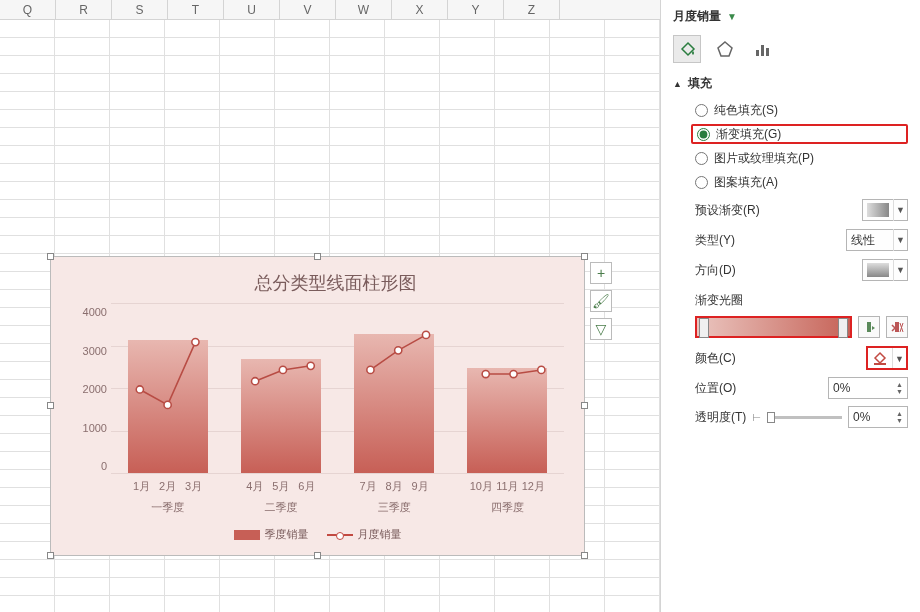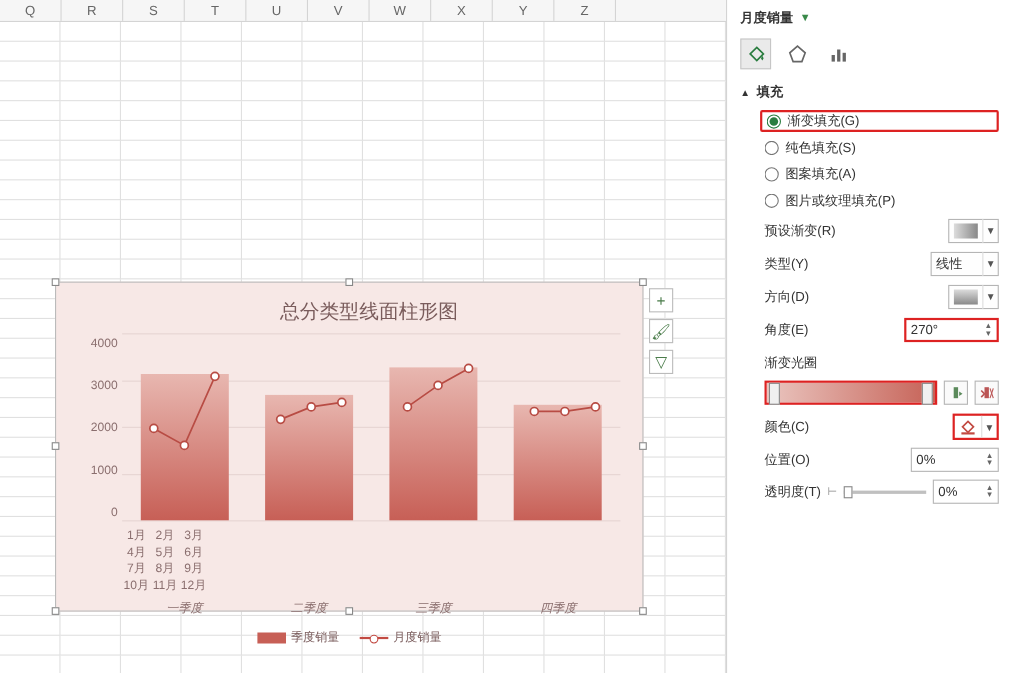--- a/index.html
+++ b/index.html
@@ -17,25 +17,25 @@
 .sel-handle.bl { left: -4px; bottom: -4px; } .sel-handle.bm { left: 50%; bottom: -4px; margin-left: -4px; } .sel-handle.br { right: -4px; bottom: -4px; }
 .chart-title { text-align: center; font-size: 18px; color: #7a5c5c; padding: 14px 0 8px; font-weight: 400; margin-left: 36px; }
 .plot { position: relative; margin: 0 20px 0 60px; height: 170px; }
 .y-axis { position: absolute; left: -48px; top: 16px; bottom: 0; width: 44px; display: flex; flex-direction: column; justify-content: space-between; }
 .y-tick { text-align: right; font-size: 11px; color: #8a6e6e; height: 0; line-height: 0; position: relative; }
 .y-tick span { position: absolute; right: 0; top: -7px; }
 .gridline { position: absolute; left: 0; right: 0; border-top: 1px solid #e6d4d2; }
 .bars { position: absolute; left: 0; right: 0; bottom: 0; top: 0; display: flex; justify-content: space-around; }
 .quarter { display: flex; align-items: flex-end; height: 100%; width: 80px; position: relative; }
 .qbar { width: 100%; background: linear-gradient(to bottom, #e8b7b0, #c75f56); }
-.x-axis { display: flex; justify-content: space-around; margin: 6px 20px 0 60px; flex-direction: column; }
+.x-axis { display: flex; justify-content: space-around; margin: 6px 20px 0 60px; }
 .x-group { display: flex; gap: 0; }
 .x-label { width: 26px; text-align: center; font-size: 11px; color: #8a6e6e; }
 .x-quarter-row { display: flex; justify-content: space-around; margin: 6px 20px 0 60px; }
-.x-quarter { width: 80px; text-align: center; font-size: 11px; color: #8a6e6e; font-style: italic; }
+.x-quarter { width: 80px; text-align: center; font-size: 11px; color: #8a6e6e; }
 .legend { display: flex; justify-content: center; gap: 18px; margin-top: 12px; font-size: 11px; color: #7a5c5c; }
 .legend-swatch { display:inline-block; width: 26px; height: 10px; background: #c75f56; vertical-align: middle; margin-right: 5px;}
 .legend-line { display:inline-block; width: 26px; height: 0; border-top: 2px solid #c24a42; position: relative; vertical-align: middle; margin-right: 5px; }
 .legend-line::after { content:""; position:absolute; left:50%; top:-4px; width:6px; height:6px; background:#fff; border:1.5px solid #c24a42; border-radius:50%; margin-left:-4px; }
 .line-series { position: absolute; left: 0; right: 0; top: 0; bottom: 0; pointer-events: none; }
 .chart-tools { position: absolute; right: -28px; top: 5px; display: flex; flex-direction: column; gap: 6px; }
 .chart-tool-btn { width: 22px; height: 22px; background: #fff; border: 1px solid #bbb; display: flex; align-items: center; justify-content: center; color: #4a7c4a; font-size: 14px; }
 .panel { width: 260px; height: 612px; border-left: 1px solid #d4d4d4; background: #fff; padding: 8px 12px 0 12px; position: relative; }
 .panel-title { color: #2a7d3f; font-size: 18px; font-weight: 400; display: flex; justify-content: space-between; align-items: center; margin-bottom: 10px; }
 .panel-title .ctrls { color: #888; font-size: 14px; display:flex; gap:14px; align-items:center; }
@@ -687,35 +687,35 @@
           <rect x="12" y="8" width="3" height="8" fill="#666"></rect>
         </svg>
     </div>
   </div>
 
   <div class="section-hdr">
       <span class="tri">▲</span>
       <span>填充</span>
     </div>
 
+  <div class="radio-row">
+      <input type="radio" name="fill" style="">
+      <label>纯色填充(S)</label>
+    </div>
   <div class="radio-row boxed">
       <input type="radio" name="fill" checked="" style="">
       <label>渐变填充(G)</label>
     </div>
   <div class="radio-row">
       <input type="radio" name="fill" style="">
-      <label>纯色填充(S)</label>
+      <label>图片或纹理填充(P)</label>
     </div>
   <div class="radio-row">
       <input type="radio" name="fill" style="">
       <label>图案填充(A)</label>
-    </div>
-  <div class="radio-row">
-      <input type="radio" name="fill" style="">
-      <label>图片或纹理填充(P)</label>
     </div>
 
   <div class="prop-row">
     <span class="lbl">预设渐变(R)</span>
     <div class="combo">
         <div class="combo-swatch">
           <svg width="22" height="14">
             <rect width="22" height="14" fill="url(#g1)"></rect>
             <defs>
               <linearGradient id="g1">
@@ -745,30 +745,20 @@
               <linearGradient id="g2" x1="0" y1="0" x2="0" y2="1">
                 <stop offset="0" stop-color="#ddd"></stop>
                 <stop offset="1" stop-color="#888"></stop>
               </linearGradient>
             </defs>
           </svg>
         </div>
         <div class="combo-arrow">▼</div>
       </div>
   </div>
-  <div class="prop-row">
-    <span class="lbl">角度(E)</span>
-    <div class="input-box red">
-        <span>270°</span>
-        <span class="spinner">
-          <span>▲</span>
-          <span>▼</span>
-        </span>
-      </div>
-  </div>
 
   <div class="prop-row" style="margin-bottom:2px">
     <span class="lbl">渐变光圈</span>
   </div>
   <div class="gradstops-row">
     <div class="gradstops">
       <div class="stop" style="left:2px"></div>
       <div class="stop" style="right:2px"></div>
     </div>
     <div class="stop-btn">

